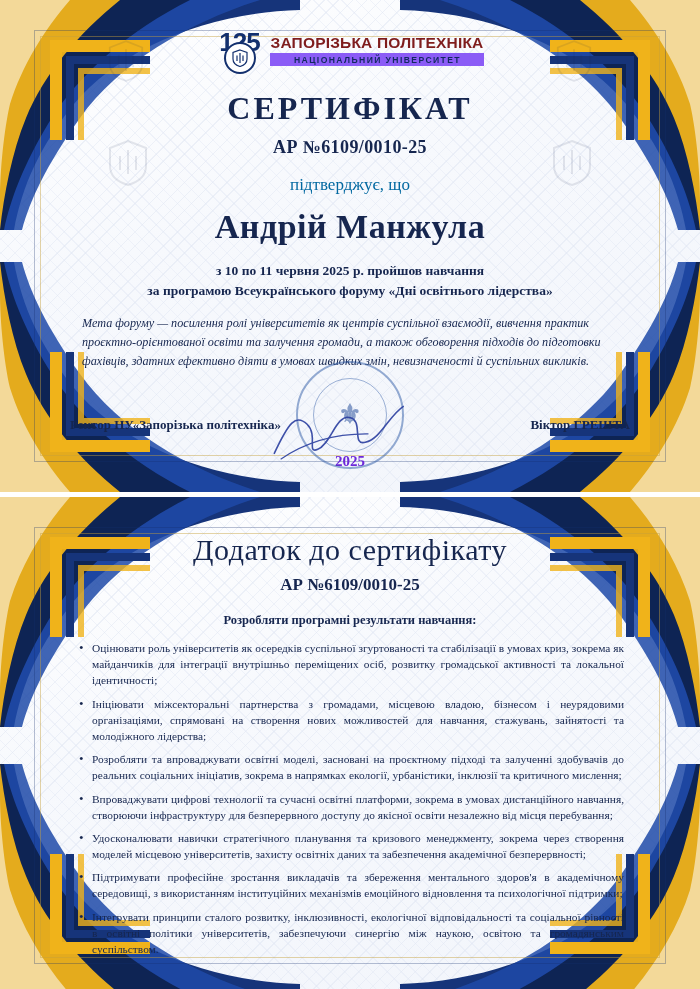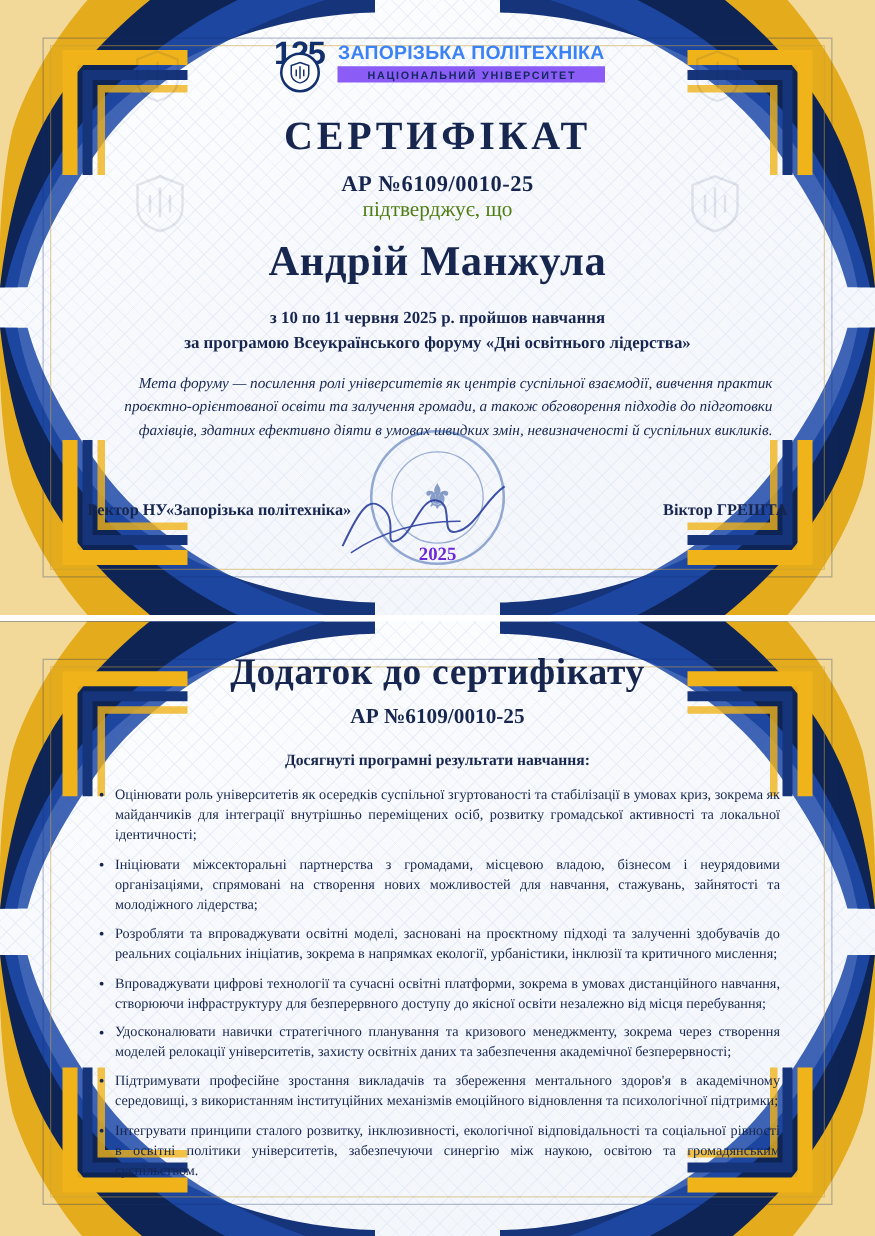--- a/index.html
+++ b/index.html
@@ -98,21 +98,21 @@
     justify-content: center;
     font-size: 8px;
     color: #13306e;
   }
   .logo-text { text-align: left; }
   .logo-title {
     font-family: "Liberation Sans", sans-serif;
     font-weight: 700;
     font-size: 15.5px;
     letter-spacing: 0.2px;
-    color: #3b82f6;
+    color: #7f1d1d;
     line-height: 17px;
   }
   .logo-sub {
     background: #8b5cf6;
     color: #11295f;
     font-family: "Liberation Sans", sans-serif;
     font-weight: 700;
     font-size: 8.6px;
     letter-spacing: 1.4px;
     padding: 1.5px 4px 1.5px 5px;
@@ -131,22 +131,23 @@
     color: #16264f;
   }
   .cert-number {
     margin-top: 10px;
     font-size: 18px;
     font-weight: 700;
     letter-spacing: 0.4px;
     color: #16264f;
   }
   .confirms {
+    margin-top: 17px;
     font-size: 17px;
-    color: #4d7c0f;
+    color: #0369a1;
   }
   .recipient {
     margin-top: 13px;
     font-size: 34px;
     font-weight: 700;
     letter-spacing: 0.5px;
     color: #16264f;
     text-align: center;
   }
   .course-line {
@@ -160,21 +161,21 @@
     font-size: 13.5px;
     font-weight: 700;
     color: #16264f;
   }
   .goal {
     margin: 15px 12px 0 12px;
     font-size: 12.2px;
     font-style: italic;
     line-height: 1.55;
     color: #16264f;
-    text-align: right;
+    text-align: left;
   }
 
   
   .sign-row {
     position: relative;
     margin-top: 46px;
     display: flex;
     align-items: flex-end;
     justify-content: space-between;
     font-size: 13px;
@@ -220,23 +221,23 @@
   }
   .year {
     margin-top: 20px;
     font-size: 15px;
     font-weight: 700;
     color: #6d28d9;
   }
 
   
   .appendix-title {
-    margin-top: 24px;
+    margin-top: 36px;
     font-size: 30px;
-    font-weight: 700;
+    font-weight: 400;
     letter-spacing: 0.5px;
     color: #16264f;
   }
   .appendix-number {
     margin-top: 8px;
     font-size: 17px;
     font-weight: 700;
     color: #16264f;
   }
   .outcomes-heading {
@@ -455,26 +456,26 @@
       <path d="M78,68 L150,68 L150,74 L84,74 L84,140 L78,140 Z" fill="#f0b31a" opacity="0.8"></path>
     </svg>
   </div>
 
   <div class="inner-rule"></div>
   <div class="inner-rule2"></div>
 
   <div class="content">
     <div class="appendix-title">Додаток до сертифікату</div>
     <div class="appendix-number">АР №6109/0010-25</div>
-    <div class="outcomes-heading">Досягнуті програмні результати навчання:</div>
+    <div class="outcomes-heading">Розробляти програмні результати навчання:</div>
 
     <ul class="outcomes" id="outcomes-list">
         <li>Оцінювати роль університетів як осередків суспільної згуртованості та стабілізації в умовах криз, зокрема як майданчиків для інтеграції внутрішньо переміщених осіб, розвитку громадської активності та локальної ідентичності;</li>
         <li>Ініціювати міжсекторальні партнерства з громадами, місцевою владою, бізнесом і неурядовими організаціями, спрямовані на створення нових можливостей для навчання, стажувань, зайнятості та молодіжного лідерства;</li>
         <li>Розробляти та впроваджувати освітні моделі, засновані на проєктному підході та залученні здобувачів до реальних соціальних ініціатив, зокрема в напрямках екології, урбаністики, інклюзії та критичного мислення;</li>
         <li>Впроваджувати цифрові технології та сучасні освітні платформи, зокрема в умовах дистанційного навчання, створюючи інфраструктуру для безперервного доступу до якісної освіти незалежно від місця перебування;</li>
-        <li>Удосконалювати навички стратегічного планування та кризового менеджменту, зокрема через створення моделей релокації університетів, захисту освітніх даних та забезпечення академічної безперервності;</li>
+        <li>Удосконалювати навички стратегічного планування та кризового менеджменту, зокрема через створення моделей місцевою університетів, захисту освітніх даних та забезпечення академічної безперервності;</li>
         <li>Підтримувати професійне зростання викладачів та збереження ментального здоров'я в академічному середовищі, з використанням інституційних механізмів емоційного відновлення та психологічної підтримки;</li>
         <li>Інтегрувати принципи сталого розвитку, інклюзивності, екологічної відповідальності та соціальної рівності в освітні політики університетів, забезпечуючи синергію між наукою, освітою та громадянським суспільством.</li>
       </ul>
 
   </div>
 </div>
 
 </body></html>

